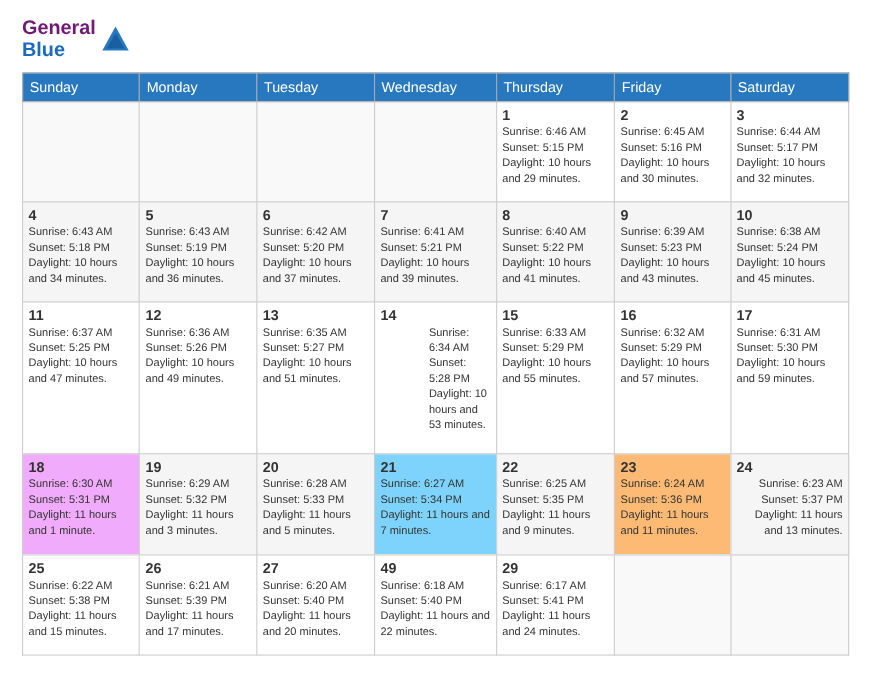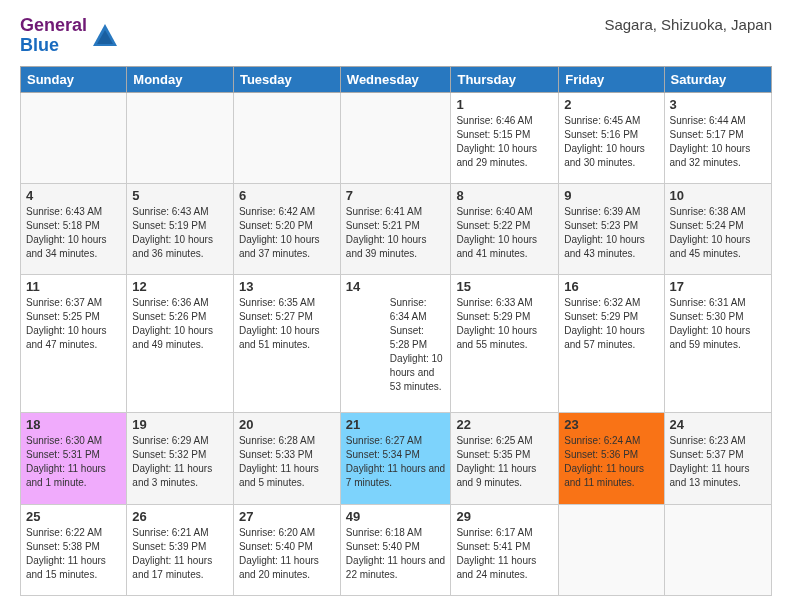--- a/index.html
+++ b/index.html
@@ -63,21 +63,21 @@
       width: 100%;
       border-collapse: collapse;
       flex: 1;
     }
     .calendar th {
       background-color: #2878c0;
       color: white;
       text-align: left;
       padding: 5px 6px;
       font-size: 13px;
-      font-weight: bold;
+      font-weight: normal;
       border: 1px solid #aaa;
     }
     .calendar td {
       border: 1px solid #ccc;
       vertical-align: top;
       padding: 4px 5px;
       width: 113px;
       font-size: 10.5px;
       color: #333;
       height: 82px;
@@ -115,21 +115,20 @@
       <div class="logo-text">
         <span class="logo-general">General</span>
         <span class="logo-blue">Blue</span>
       </div>
       <svg class="logo-icon" viewBox="0 0 28 28">
         <polygon points="14,2 26,24 2,24" fill="#2878c0"></polygon>
         <polygon points="14,8 22,22 6,22" fill="#1a5fa0"></polygon>
       </svg>
     </div>
     <div class="title-section">
-      <div class="location">Sagara, Shizuoka, Japan</div>
     </div>
   </div>
 
   <table class="calendar">
     <thead>
       <tr>
       <th>Sunday</th>
           <th>Monday</th>
           <th>Tuesday</th>
           <th>Wednesday</th>
@@ -275,29 +274,29 @@
             <div class="day-info" style="white-space: pre-line;">Sunrise: 6:27 AM
 Sunset: 5:34 PM
 Daylight: 11 hours and 7 minutes.</div>
           </td>
           <td style="background-color: rgb(245, 245, 245);">
             <span class="day-number">22</span>
             <div class="day-info" style="white-space: pre-line;">Sunrise: 6:25 AM
 Sunset: 5:35 PM
 Daylight: 11 hours and 9 minutes.</div>
           </td>
-          <td style="background-color: #f97316;">
+          <td style="background-color: #fdba74;">
             <span class="day-number">23</span>
             <div class="day-info" style="white-space: pre-line;">Sunrise: 6:24 AM
 Sunset: 5:36 PM
 Daylight: 11 hours and 11 minutes.</div>
           </td>
           <td style="background-color: rgb(245, 245, 245); margin-top: 48px;">
             <span class="day-number">24</span>
-            <div class="day-info" style="white-space: pre-line;">Sunrise: 6:23 AM
+            <div class="day-info" style="white-space: pre-line; text-align: right;">Sunrise: 6:23 AM
 Sunset: 5:37 PM
 Daylight: 11 hours and 13 minutes.</div>
           </td>
         </tr>
         <tr style="background-color: rgb(255, 255, 255);">
           <td>
             <span class="day-number">25</span>
             <div class="day-info" style="white-space: pre-line;">Sunrise: 6:22 AM
 Sunset: 5:38 PM
 Daylight: 11 hours and 15 minutes.</div>

